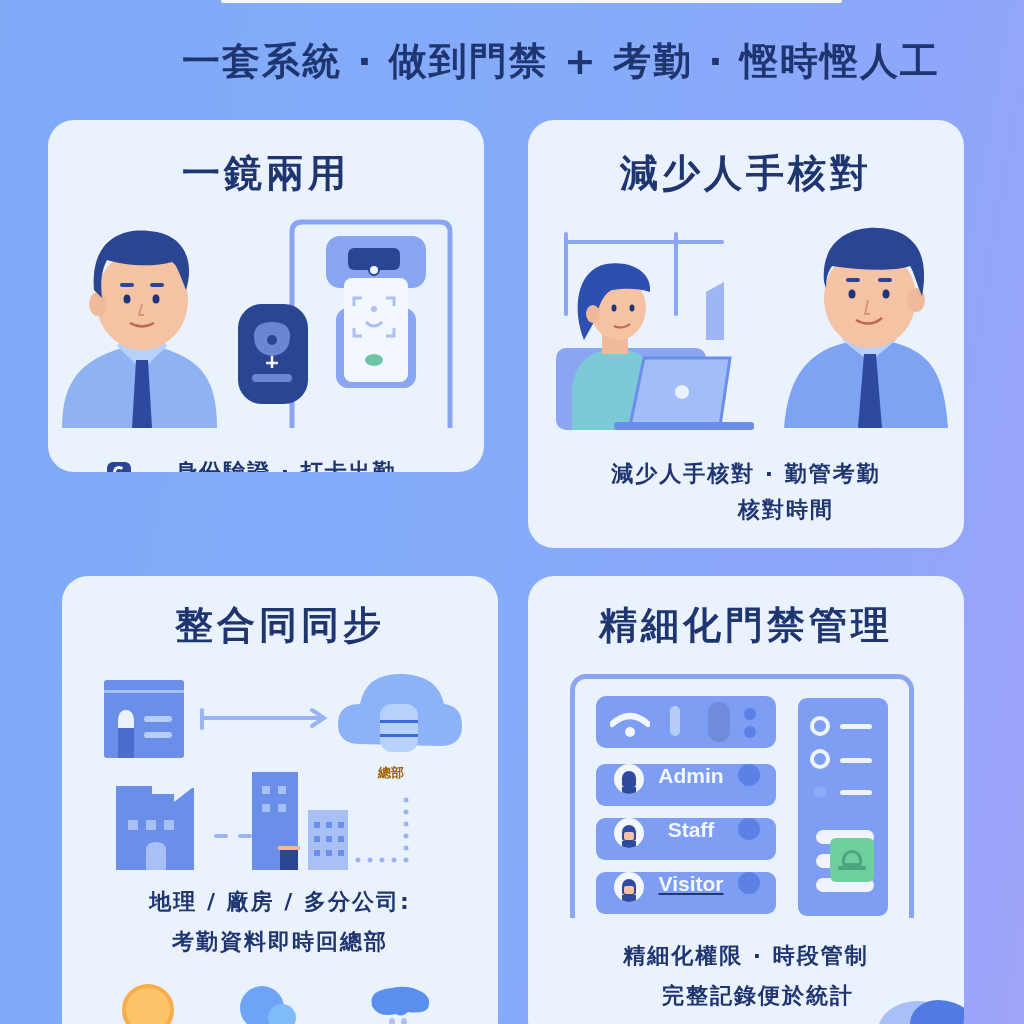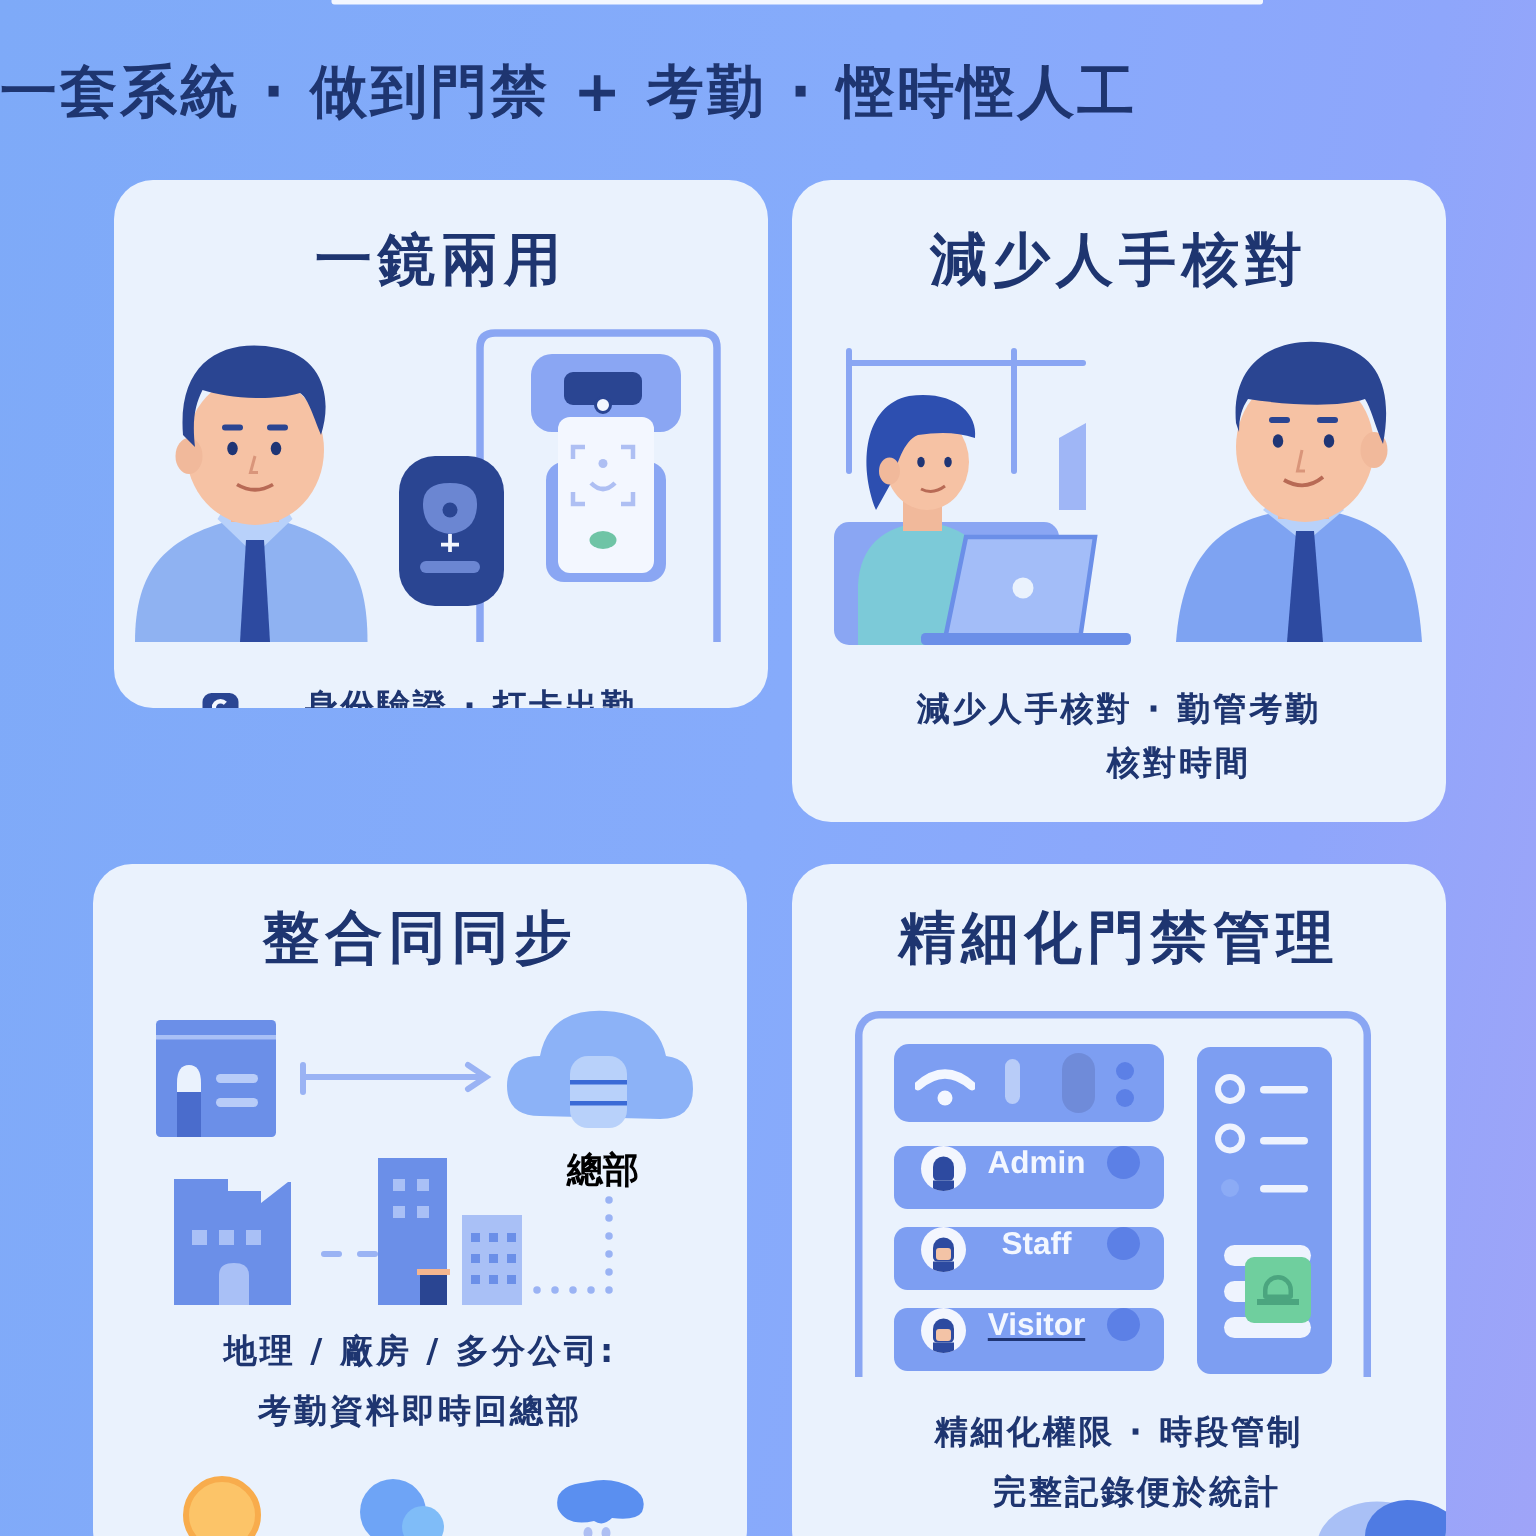--- a/index.html
+++ b/index.html
@@ -8,21 +8,21 @@
     font-family: "DejaVu Sans", "Liberation Sans", sans-serif;
     background: linear-gradient(100deg, #7eaaf8 0%, #86abfb 50%, #8ea6fb 80%, #9fa4f8 100%);
     position: relative;
     color: #1f3575;
   }
   .top-bar {
     position: absolute; left: 221px; top: 0; width: 621px; height: 3px;
     background: #f3f7ff; border-radius: 0 0 2px 2px;
   }
   .headline {
-    position: absolute; top: 36px; left: 0; width: 940px; text-align: left;
+    position: absolute; top: 36px; left: 0; width: 940px; text-align: right;
     font-size: 38px; font-weight: bold; color: #1e3570; letter-spacing: 2px;
   }
   .card {
     position: absolute; width: 436px; background: #eaf2fd;
     border-radius: 26px; overflow: hidden;
   }
   .card-title {
     position: absolute; left: 0; width: 100%; text-align: center;
     font-size: 38px; font-weight: bold; color: #1e3570; letter-spacing: 4px;
   }
@@ -47,21 +47,21 @@
   .role-label { font-family: "Liberation Sans", sans-serif; font-weight: bold; font-size: 21px; color: #f3f7ff; flex: 1; text-align: center; }
   .role-dot { width: 22px; height: 22px; border-radius: 50%; background: #5c80e6; margin-right: 16px; }
 </style>
 </head>
 <body>
 
 <div class="top-bar"></div>
 
 <div class="headline">一套系統 · 做到門禁 + 考勤 · 慳時慳人工</div>
 
-<div class="card" style="left:76px; top:120px; height:352px;">
+<div class="card" style="left:48px; top:120px; height:352px;">
   <div class="card-title" style="top:28px;">一鏡兩用</div>
 
   <svg class="abs" style="left:14px; top:100px;" width="160" height="208" viewBox="0 0 160 208">
     <path d="M0 208 C0 160 20 140 60 128 L100 128 C140 140 155 160 155 208 Z" fill="#8fb2f2"></path>
     <path d="M55 126 L80 150 L105 126 L100 118 L60 118 Z" fill="#b8d1fa"></path>
     <path d="M74 140 L86 140 L90 208 L70 208 Z" fill="#2d4aa0"></path>
     <rect x="64" y="100" width="32" height="28" fill="#f1b99b"></rect>
     <ellipse cx="80" cy="80" rx="46" ry="50" fill="#f6c2a4"></ellipse>
     <ellipse cx="36" cy="84" rx="9" ry="12" fill="#f1b99b"></ellipse>
     <path d="M32 70 C28 20 60 5 95 12 C125 18 132 45 124 70 C118 55 115 45 110 42 C90 48 60 45 45 40 C40 50 38 60 40 78 Z" fill="#2a4592"></path>
@@ -199,21 +199,21 @@
         <circle cx="308" cy="154" r="2.5"></circle>
         <circle cx="308" cy="166" r="2.5"></circle>
         <circle cx="308" cy="178" r="2.5"></circle>
         <circle cx="308" cy="190" r="2.5"></circle>
       <circle cx="296" cy="190" r="2.5"></circle>
         <circle cx="284" cy="190" r="2.5"></circle>
         <circle cx="272" cy="190" r="2.5"></circle>
         <circle cx="260" cy="190" r="2.5"></circle>
     </g>
   </svg>
-  <div class="abs" style="left:316px; top:188px; font-size:24px; font-weight:bold; color:#000000;">總部</div>
+  <div class="abs" style="left:316px; top:188px; font-size:13px; font-weight:bold; color:#a16207;">總部</div>
 
   <div class="card-desc" style="top:308px;">地理 / 廠房 / 多分公司:</div>
   <div class="card-desc" style="top:348px;">考勤資料即時回總部</div>
 
   <div class="abs" style="left:60px; top:408px; width:52px; height:52px; border-radius:50%; background:#fcc468; border:4px solid #f8ac4c;"></div>
   <svg class="abs" style="left:174px; top:410px;" width="66" height="40" viewBox="0 0 66 40">
     <circle cx="26" cy="22" r="22" fill="#6ea4f6"></circle>
     <circle cx="46" cy="32" r="14" fill="#7fbcf8"></circle>
   </svg>
   <svg class="abs" style="left:306px; top:408px;" width="64" height="40" viewBox="0 0 64 40">

